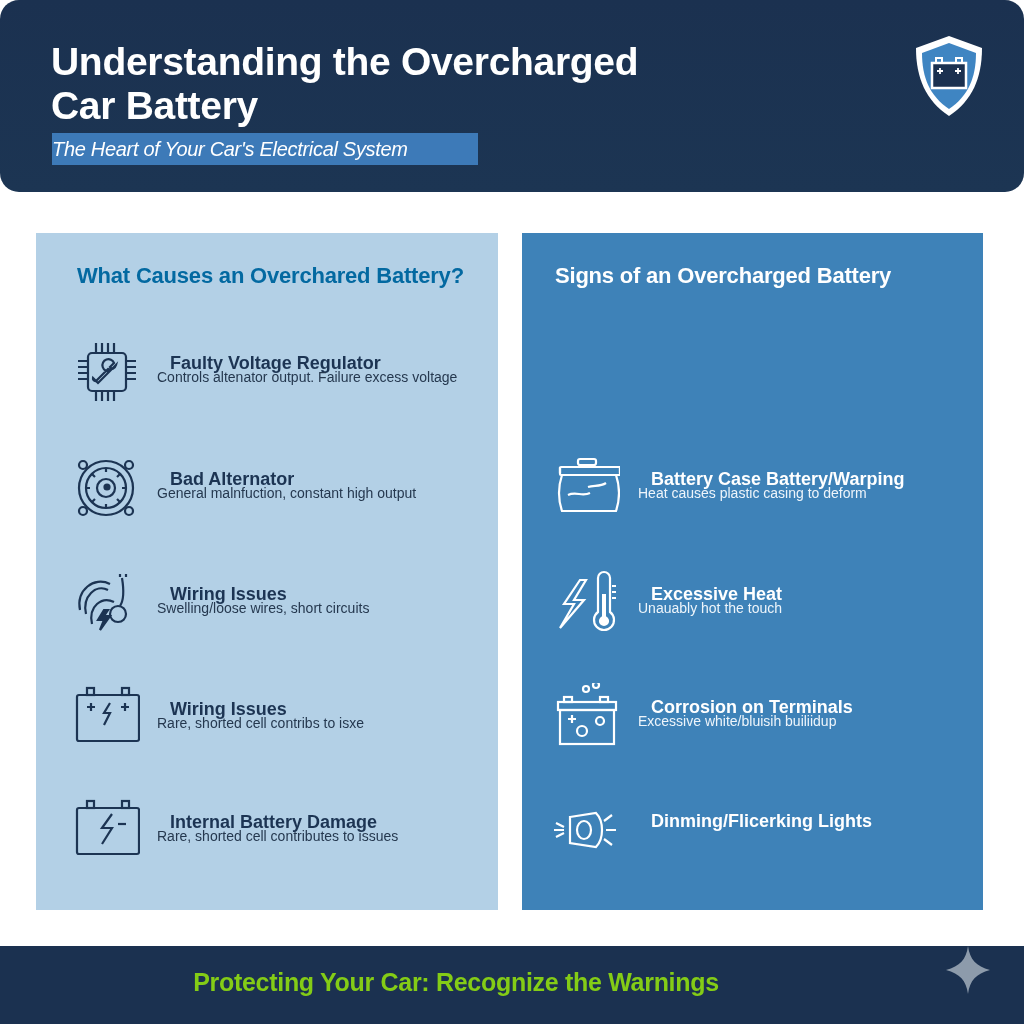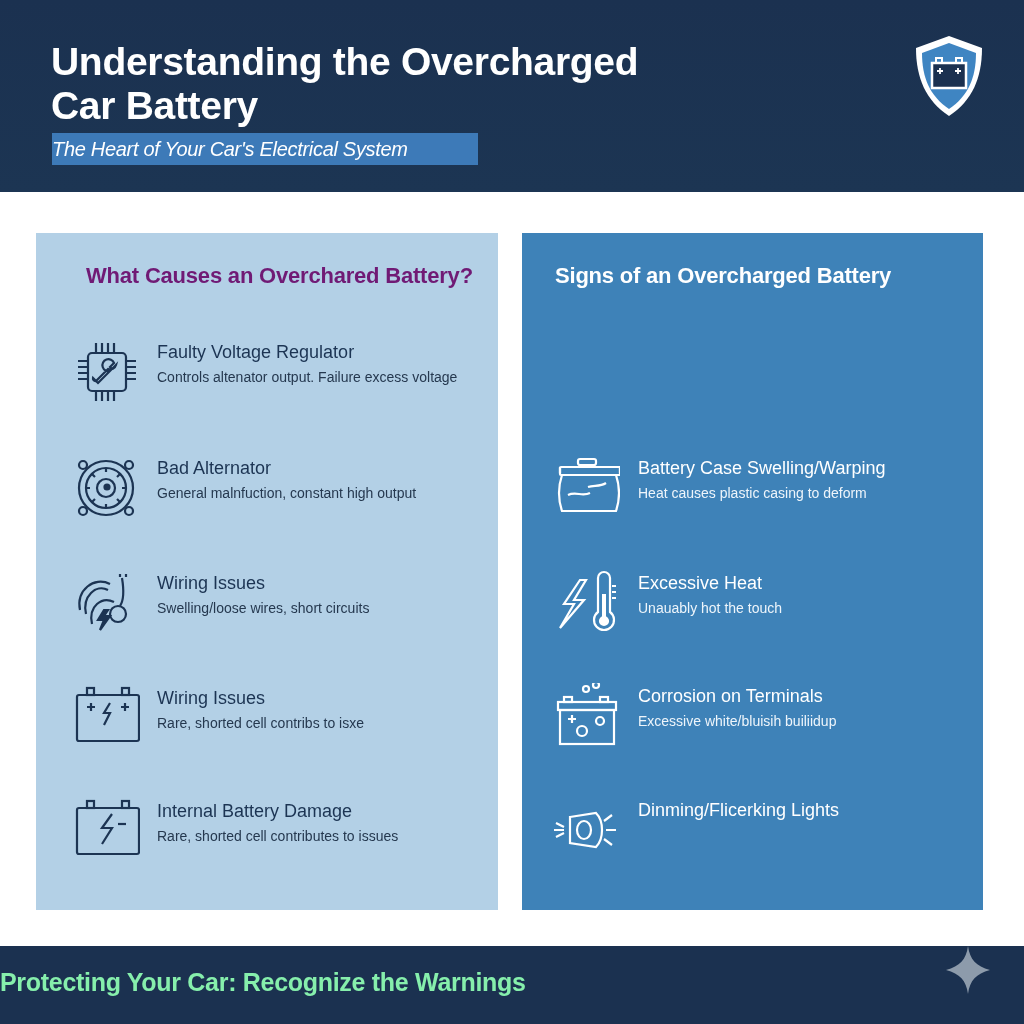--- a/index.html
+++ b/index.html
@@ -3,20 +3,21 @@
 <meta charset="utf-8">
 <style>
   html, body { margin: 0; padding: 0; }
   body {
     width: 1024px; height: 1024px; position: relative; overflow: hidden;
     background: #ffffff; font-family: "Liberation Sans", sans-serif;
   }
   .header {
     position: absolute; left: 0; top: 0; width: 1024px; height: 192px;
     background: linear-gradient(180deg, #1b3150 0%, #1c3553 100%);
+    border-radius: 19px;
   }
   .title {
     position: absolute; left: 51px; top: 40px; margin: 0;
     color: #ffffff; font-weight: bold; font-size: 39px; line-height: 44px;
     letter-spacing: -0.3px;
   }
   .subtitle {
     position: absolute; left: 52px; top: 133px; width: 426px; height: 32px;
     background: #3d7ab8; color: #ffffff; font-style: italic;
     font-size: 20px; line-height: 32px; padding-left: 0; box-sizing: border-box;
@@ -27,45 +28,45 @@
   .panel {
     position: absolute; top: 233px; height: 677px;
   }
   .panel-left { left: 36px; width: 462px; background: #b3d0e6; }
   .panel-right { left: 522px; width: 461px; background: #3e82b8; }
 
   .panel-title {
     position: absolute; top: 30px; margin: 0; font-weight: bold; font-size: 22px;
     letter-spacing: -0.2px;
   }
-  .panel-left .panel-title { left: 50px; color: #701a75; }
+  .panel-left .panel-title { left: 41px; color: #0369a1; }
   .panel-right .panel-title { left: 33px; color: #ffffff; }
 
   .item { position: absolute; left: 0; width: 100%; height: 80px; }
   .item .ico { position: absolute; width: 66px; height: 66px; }
   .panel-left .item .ico { left: 38px; top: 0; }
   .panel-right .item .ico { left: 32px; top: 0; }
   .item-title {
-    position: absolute; top: 3px; font-weight: normal; font-size: 18px; white-space: nowrap;
+    position: absolute; top: 14px; font-weight: bold; font-size: 18px; white-space: nowrap; margin-left: 13px;
   }
   .item-desc {
     position: absolute; top: 30px; font-size: 14px; white-space: nowrap;
   }
   .panel-left .item-title { left: 121px; color: #1c3453; }
   .panel-left .item-desc { left: 121px; color: #25384f; }
   .panel-right .item-title { left: 116px; color: #ffffff; }
   .panel-right .item-desc { left: 116px; color: #eef5fb; }
 
   .footer {
     position: absolute; left: 0; top: 946px; width: 1024px; height: 78px;
     background: #1b3150;
   }
   .footer-text {
-    position: absolute; left: 0; width: 912px; top: 22px; 
-    color: #86efac; font-weight: bold; font-size: 25px; letter-spacing: -0.3px;
+    position: absolute; left: 0; width: 912px; top: 22px; text-align: center;
+    color: #84cc16; font-weight: bold; font-size: 25px; letter-spacing: -0.3px;
   }
   .sparkle { position: absolute; left: 942px; top: 0; width: 52px; height: 48px; }
   svg { display: block; }
 </style>
 </head>
 <body>
 
 <div class="header">
   <h1 class="title">
     <span>Understanding the Overcharged</span><br>
@@ -169,21 +170,21 @@
   <div class="item" style="top:222px">
     <div class="ico">
       <svg width="66" height="66" viewBox="0 0 66 66" fill="none" stroke="#ffffff" stroke-width="2.2">
         <rect x="24" y="4" width="18" height="6" rx="2"></rect>
         <rect x="6" y="12" width="60" height="8" rx="1"></rect>
         <path d="M6 12v6 M66 12v6"></path>
         <path d="M8 20 C4 32 4 44 8 56 H62 C66 44 66 32 62 20"></path>
         <path d="M14 40 c8 -4 14 2 22 -2 M34 32 c6 -2 12 0 18 -4"></path>
       </svg>
     </div>
-    <div class="item-title">Battery Case Swelling/Warping</div>
+    <div class="item-title">Battery Case Battery/Warping</div>
     <div class="item-desc">Heat causes plastic casing to deform</div>
   </div>
 
   <div class="item" style="top:337px">
     <div class="ico">
       <svg width="66" height="66" viewBox="0 0 66 66" fill="none" stroke="#ffffff" stroke-width="2.2">
         <path d="M26 10 L10 34 h10 L6 58 L30 30 h-10 L32 10 Z"></path>
         <path d="M44 8 a6 6 0 0 1 12 0 v34 a10 10 0 1 1 -12 0 z"></path>
         <path d="M50 24 v26" stroke-width="4"></path>
         <circle cx="50" cy="51" r="4" fill="#ffffff"></circle>

